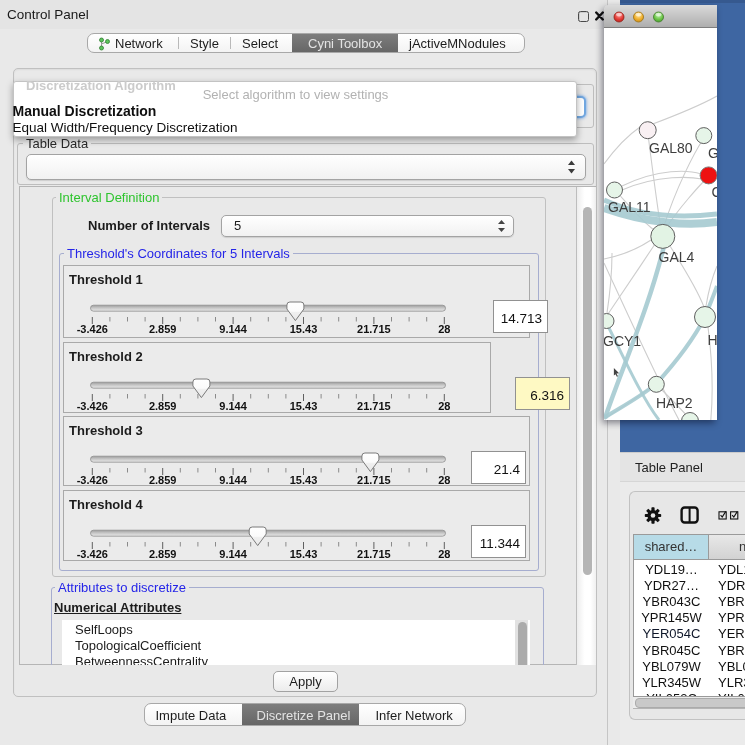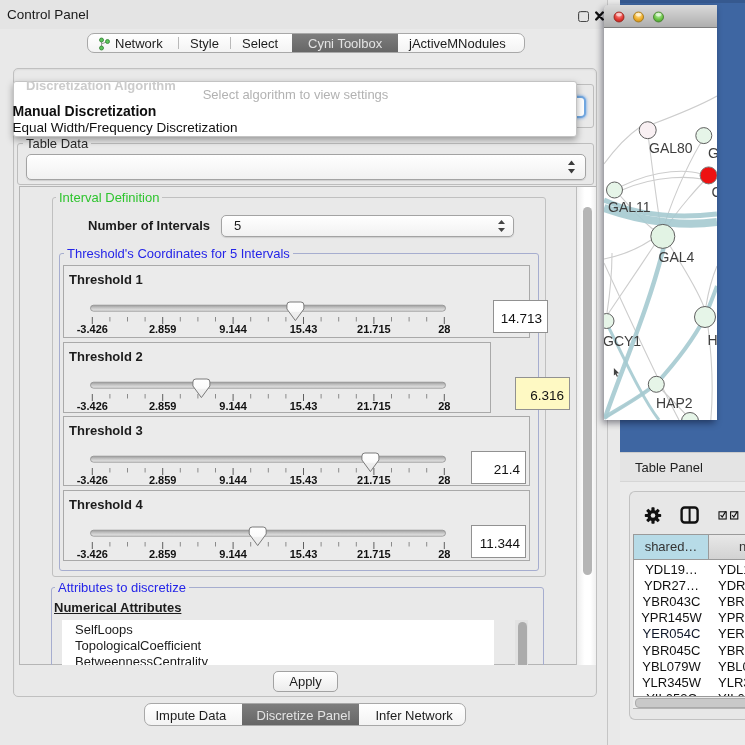--- a/index.html
+++ b/index.html
@@ -277,21 +277,21 @@
         <path d="M 185.2,15 L 185.2,11 Q 185.2,8 188.2,8 L 199.2,8 Q 202.2,8 202.2,11 L 202.2,15 L 193.7,26.6 Z" fill="url(#th490)" stroke="#7a7a7a" stroke-width="1"></path>
       </svg>
       <div class="abs" style="left:407px;top:34px;width:55px;height:33px;background:#fff;border:1px solid #919191;box-sizing:border-box;">
         <div class="abs" style="right:5px;top:9.5px;font-size:13.5px;color:#111;">11.344</div>
       </div>
     </div>
 
   <div class="group" style="left:51px;top:587px;width:491px;height:90px;border-color:#a6adcf;"></div>
   <div class="glabel" style="left:55px;top:580px;color:#2525e8;">Attributes to discretize</div>
   <div class="abs t13 bold" style="left:54px;top:600px;text-decoration:underline;">Numerical Attributes</div>
-  <div class="abs" style="left:62px;top:620px;width:432px;height:45px;background:#fff;overflow:hidden;">
+  <div class="abs" style="left:62px;top:620px;width:468px;height:45px;background:#fff;overflow:hidden;">
     <div class="abs t13" style="left:13px;top:2px;">SelfLoops</div>
     <div class="abs t13" style="left:13px;top:18px;">TopologicalCoefficient</div>
     <div class="abs t13" style="left:13px;top:34px;">BetweennessCentrality</div>
   </div>
   <div class="abs" style="left:515px;top:620px;width:13px;height:45px;background:#e2e2e2;"></div>
   <div class="abs" style="left:518px;top:622px;width:9px;height:43px;background:#ababab;border-radius:4.5px 4.5px 0 0;"></div>
 
   <div class="abs" style="left:20px;top:665px;width:574px;height:30px;background:#e9e9e9;"></div>
 
   <div class="abs" style="left:273px;top:671px;width:65px;height:21px;border:1px solid #a2a2a2;border-radius:5px;background:linear-gradient(#ffffff,#ececec);box-sizing:border-box;text-align:center;">

